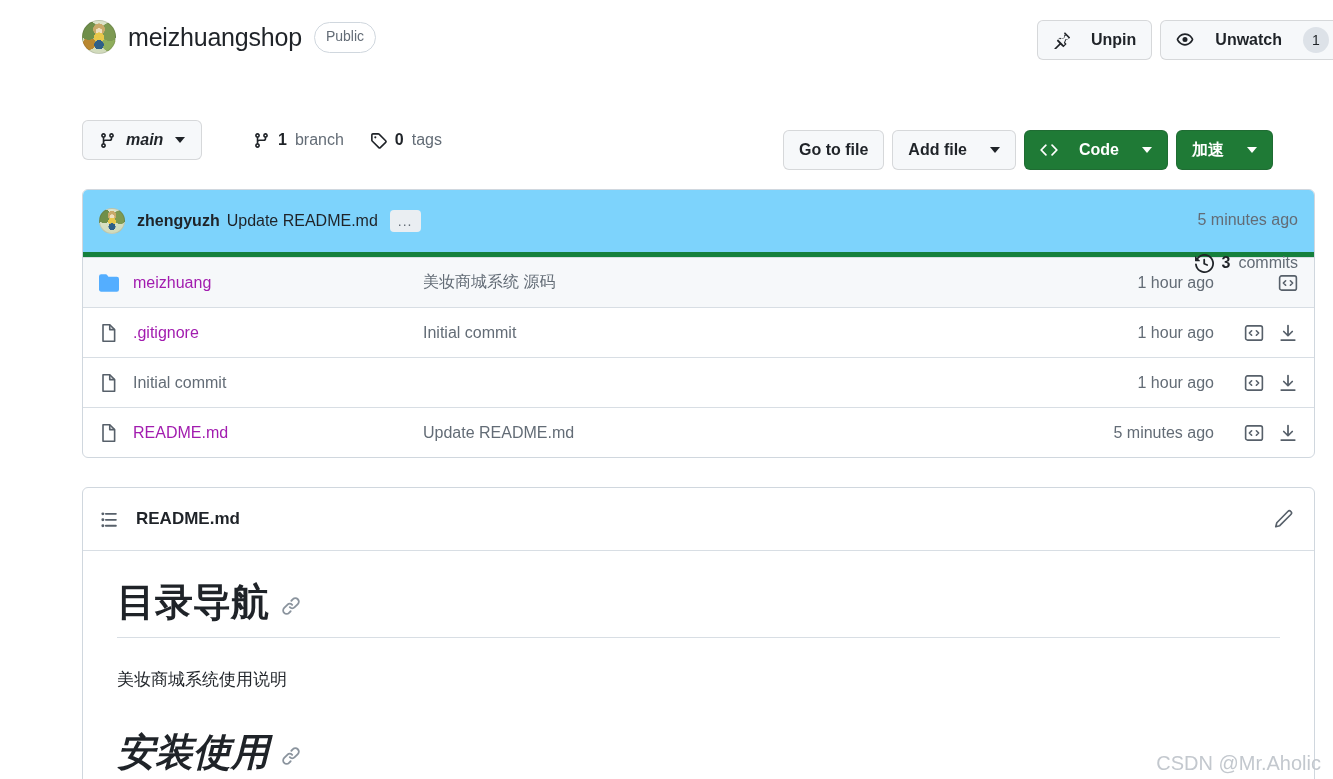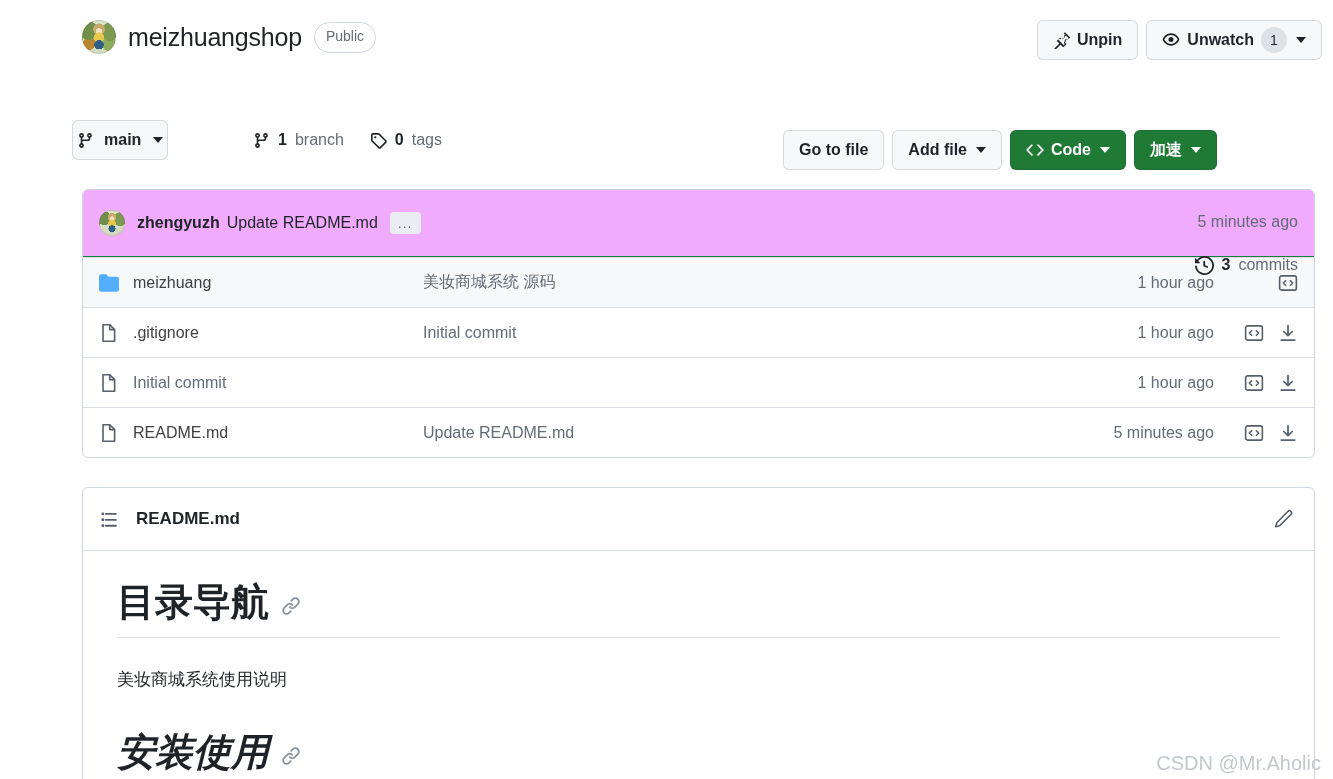--- a/index.html
+++ b/index.html
@@ -45,21 +45,21 @@
     padding: 6px 11px 9px; border-radius: 2em;
     border: 1px solid #d0d7de; color: #636c76;
     white-space: nowrap;
   }
 
   .header-actions {
     position: absolute; top: 20px; left: 1037px;
     display: flex; align-items: stretch; gap: 8px;
   }
   .btn {
-    display: inline-flex; align-items: center; gap: 7px;
+    display: inline-flex; align-items: center; gap: 21px;
     height: 40px; padding: 0 15px;
     border: 1px solid rgba(31,35,40,0.15);
     border-radius: 6px; background: #f6f8fa; color: #1f2328;
     font-size: 16px; font-weight: 700; white-space: nowrap;
     font-family: inherit; cursor: pointer;
   }
   .btn .lbl { font-weight: 700; }
   .count-pill {
     display: inline-flex; align-items: center; justify-content: center;
     min-width: 26px; height: 26px; padding: 0 7px;
@@ -69,22 +69,22 @@
   .caret {
     width: 0; height: 0; border-left: 5px solid transparent;
     border-right: 5px solid transparent; border-top: 6px solid currentColor;
     display: inline-block; margin-left: 2px;
   }
   .ico { display: inline-flex; align-items: center; justify-content: center; flex: none; }
 
   
   .toolbar { position: absolute; left: 0; top: 108px; width: 1333px; height: 64px; }
   .branch-btn {
-    position: absolute; left: 72px; top: 12px;
-    height: 40px; padding: 0 4px; gap: 10px;
+    position: absolute; left: 82px; top: 12px;
+    height: 40px; padding: 0 16px; gap: 10px; font-style: italic;
   }
   .branch-meta {
     position: absolute; left: 253px; top: 12px; height: 40px;
     display: flex; align-items: center; gap: 26px;
     font-size: 16px; color: #636c76;
   }
   .meta-item { display: inline-flex; align-items: center; gap: 8px; white-space: nowrap; }
   .meta-item b { color: #1f2328; font-weight: 700; }
   .toolbar-right {
     position: absolute; left: 783px; top: 118px;
@@ -96,21 +96,21 @@
   }
 
   
   .filebox {
     position: absolute; left: 82px; top: 189px; width: 1233px;
     border: 1px solid #d0d7de; border-radius: 6px; overflow: hidden;
     background: #ffffff;
   }
   .commit-bar {
     display: flex; align-items: center; height: 67px;
-    background: #f0abfc; border-bottom: 1px solid #15803d;
+    background: #7dd3fc; border-bottom: 5px solid #15803d;
     padding: 0 16px;
   }
   .commit-avatar {
     width: 26px; height: 26px; border-radius: 50%; flex: none;
     background:
       radial-gradient(circle at 50% 74%, #2f5f88 0 16%, transparent 17%),
       radial-gradient(circle at 50% 52%, #e8c84a 0 22%, transparent 23%),
       radial-gradient(circle at 50% 33%, #efe0c0 0 12%, transparent 13%),
       radial-gradient(circle at 50% 26%, #c9a96a 0 20%, transparent 21%),
       radial-gradient(circle at 18% 30%, #6f8f4a 0 26%, transparent 27%),
@@ -136,21 +136,21 @@
   .commits-count b { color: #1f2328; font-weight: 700; }
 
   .file-row {
     display: flex; align-items: center; height: 50px;
     border-top: 1px solid #d8dee4; padding: 0 16px;
     font-size: 16px;
   }
   .file-row:first-of-type { border-top: 0; }
   .file-row.active { background: #f6f8fa; }
   .file-icon { width: 20px; margin-right: 14px; flex: none; display: flex; }
-  .file-name { color: #404040; width: 290px; flex: none; white-space: nowrap; overflow: hidden; }
+  .file-name { color: #a21caf; width: 290px; flex: none; white-space: nowrap; overflow: hidden; }
   .file-msg { color: #636c76; flex: 1; white-space: nowrap; overflow: hidden; }
   .file-time { color: #636c76; text-align: right; white-space: nowrap; }
   .row-actions { display: flex; align-items: center; gap: 14px; margin-left: 22px; width: 62px; justify-content: flex-end; }
   .row-actions .act { display: inline-flex; cursor: pointer; }
 
   
   .readmebox {
     position: absolute; left: 82px; top: 487px; width: 1233px; height: 300px;
     border: 1px solid #d0d7de; border-radius: 6px; background: #ffffff;
     overflow: hidden;

